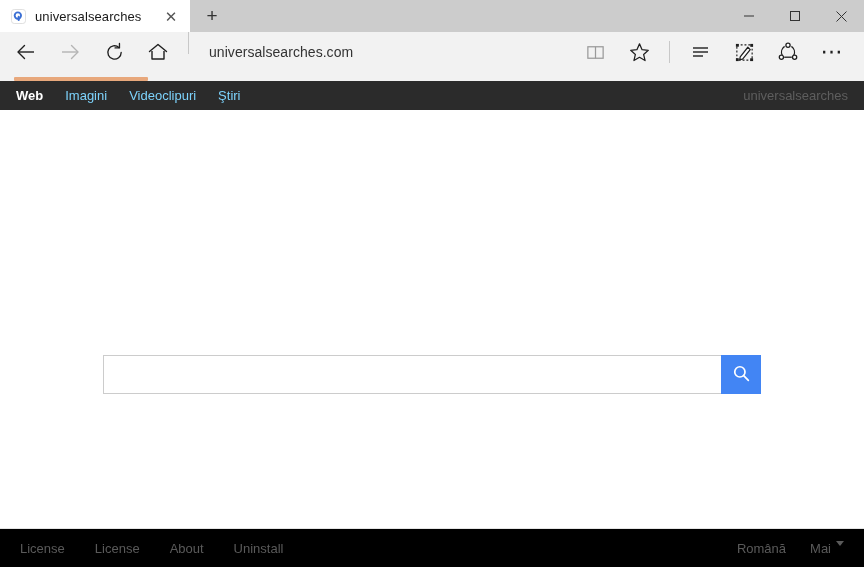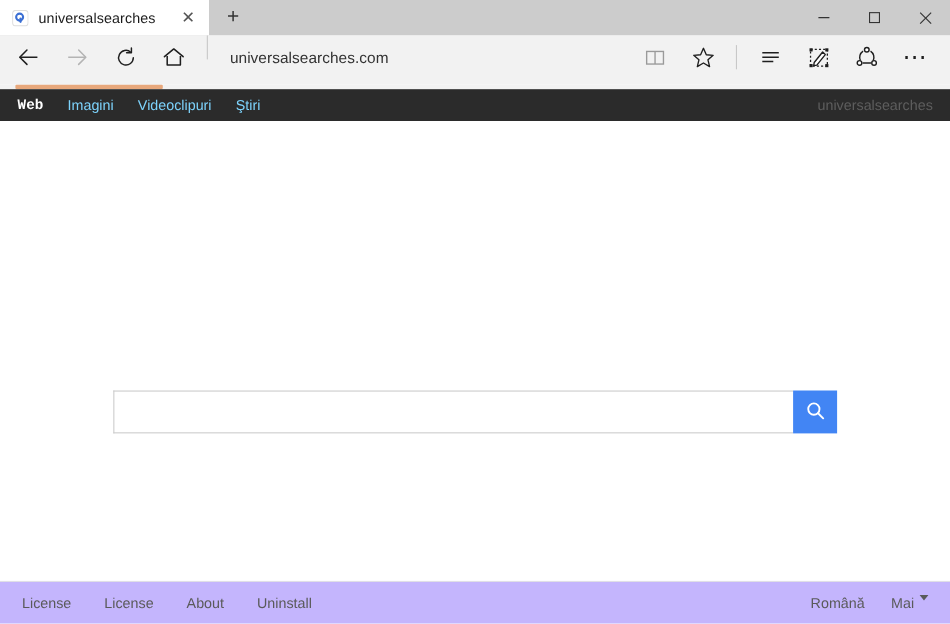--- a/index.html
+++ b/index.html
@@ -83,21 +83,21 @@
 
   
   .navbar {
     height:29px; flex:0 0 29px; background:#2b2b2b;
     display:flex; align-items:center; padding:0 16px;
   }
   .nav-links { display:flex; align-items:center; gap:22px; }
   .nav-link {
     font-size:13px; color:#7dd3fc; white-space:nowrap;
   }
-  .nav-link.active { color:#ffffff; font-weight:bold;font-family:Liberation Mono, monospace; }
+  .nav-link.active { color:#ffffff; font-weight:bold; }
   .nav-brand {
     margin-left:auto; font-size:13px; color:#5e5e5e;
   }
 
   
   .content {
     flex:1; background:#ffffff; position:relative;
     display:flex; justify-content:center;
   }
   .searchrow {
@@ -112,21 +112,21 @@
     color:#222; padding:0 10px;
   }
   .search-btn {
     width:40px; height:39px; background:#4285f4;
     border:none; cursor:pointer;
     display:flex; align-items:center; justify-content:center;
   }
 
   
   .footer {
-    height:39px; flex:0 0 39px; background:#c4b5fd;
+    height:39px; flex:0 0 39px; background:#000000;
     border-top:1px solid #e4e4e4;
     display:flex; align-items:center; padding:0 20px;
   }
   .footer-left { display:flex; align-items:center; gap:30px; }
   .footer-right { margin-left:auto; display:flex; align-items:center; gap:24px; }
   .footer-link { font-size:13px; color:#5a5a5a; white-space:nowrap; }
   .footer-more { display:flex; align-items:flex-start; gap:5px; }
   .caret {
     width:0; height:0;
     border-left:4px solid transparent; border-right:4px solid transparent;

